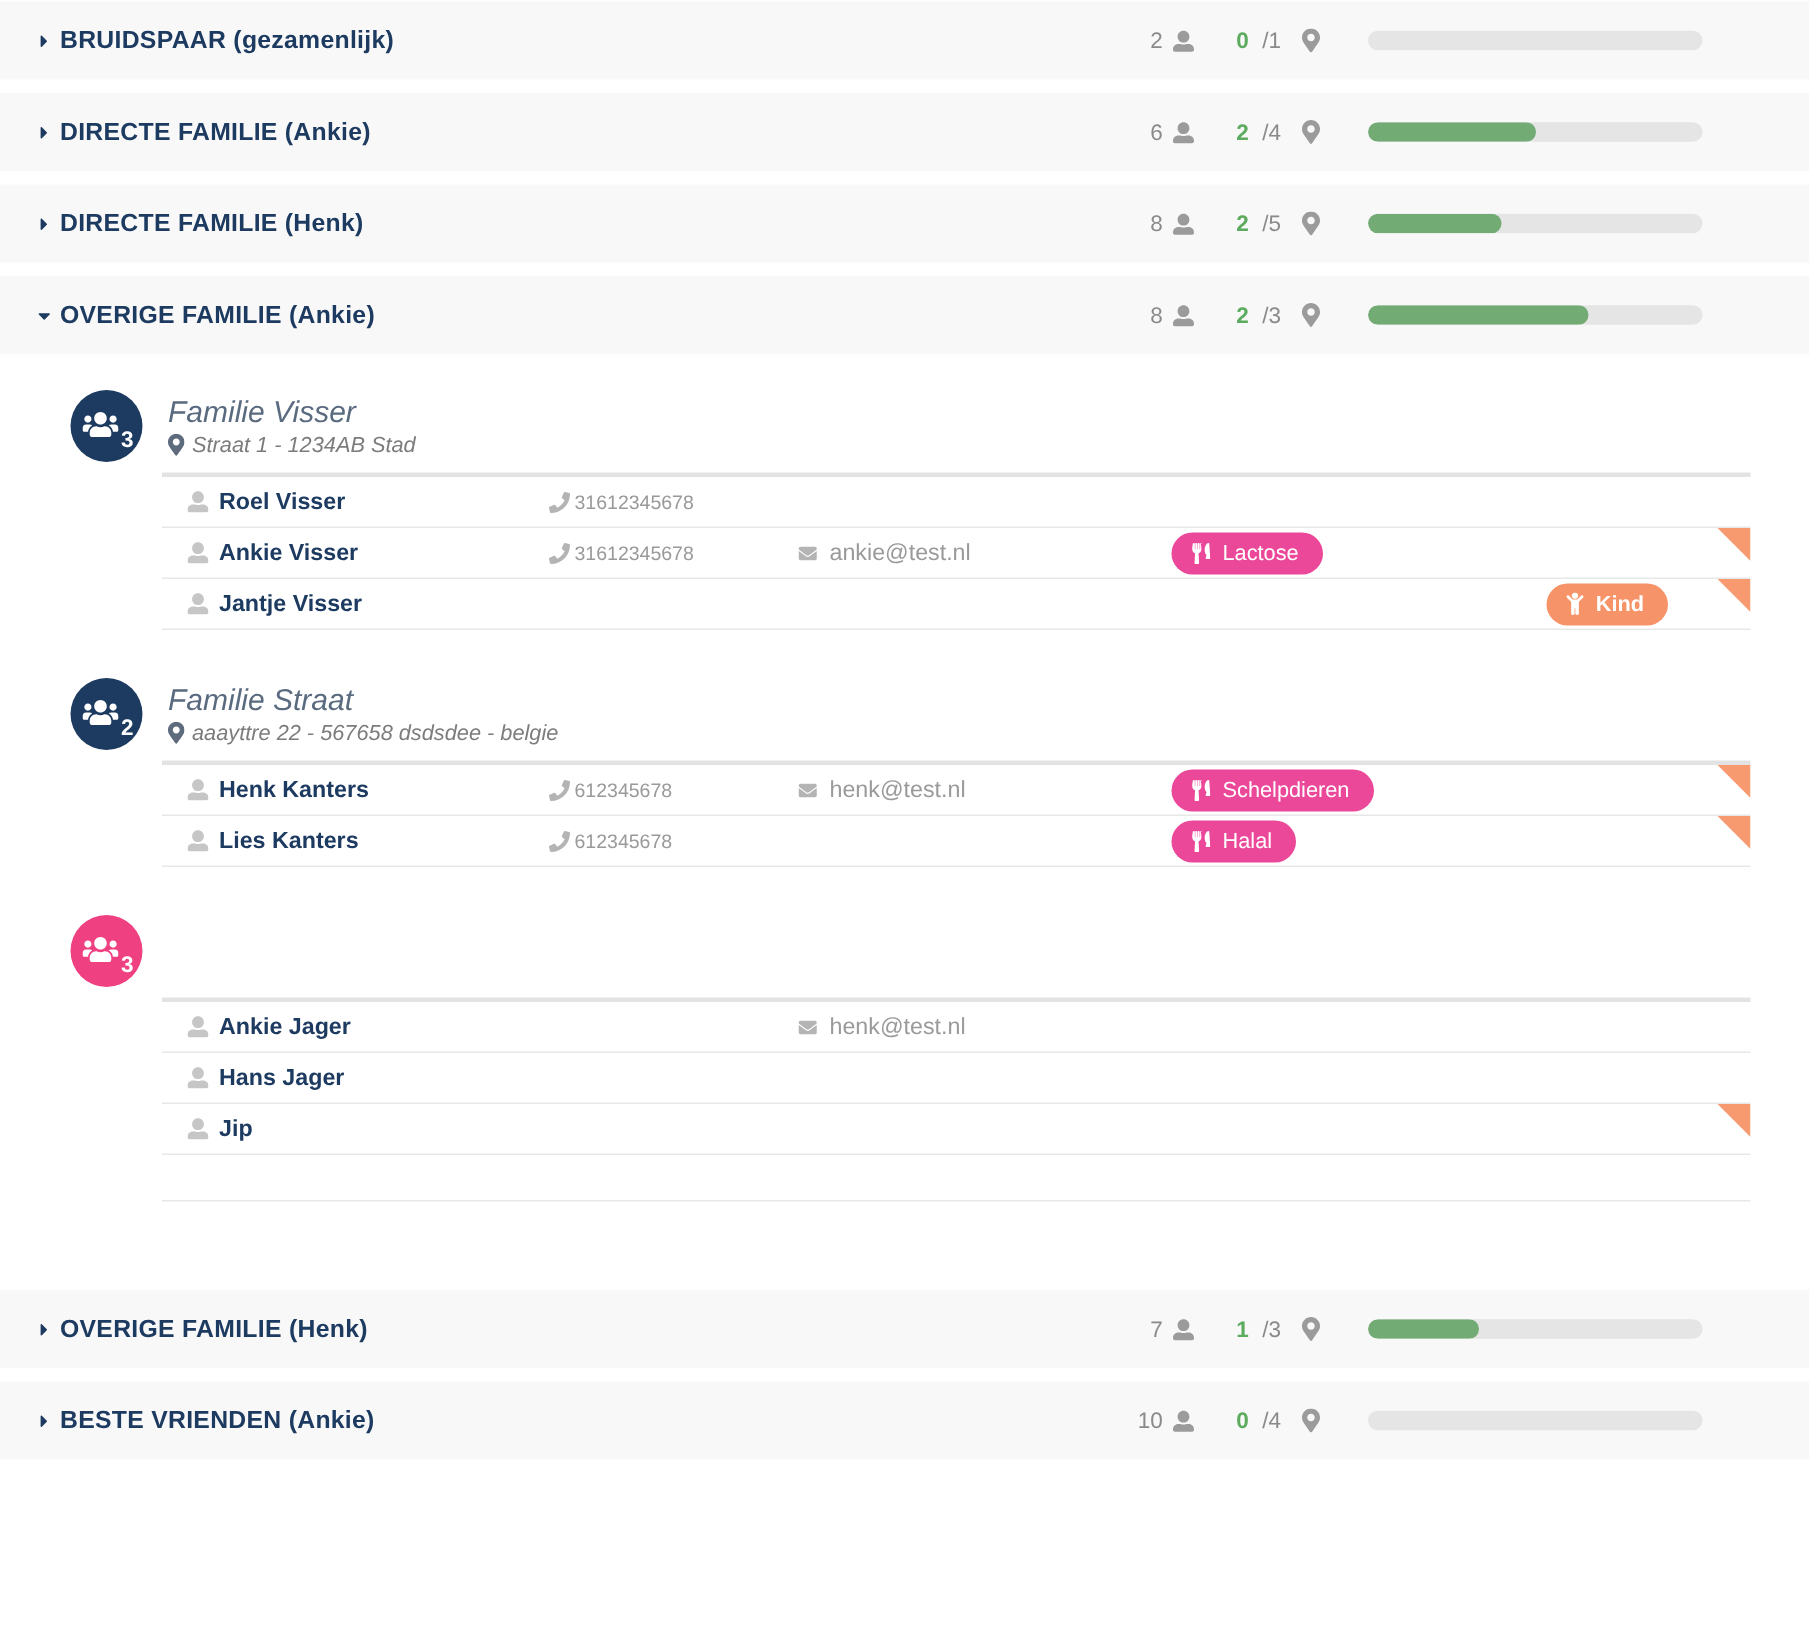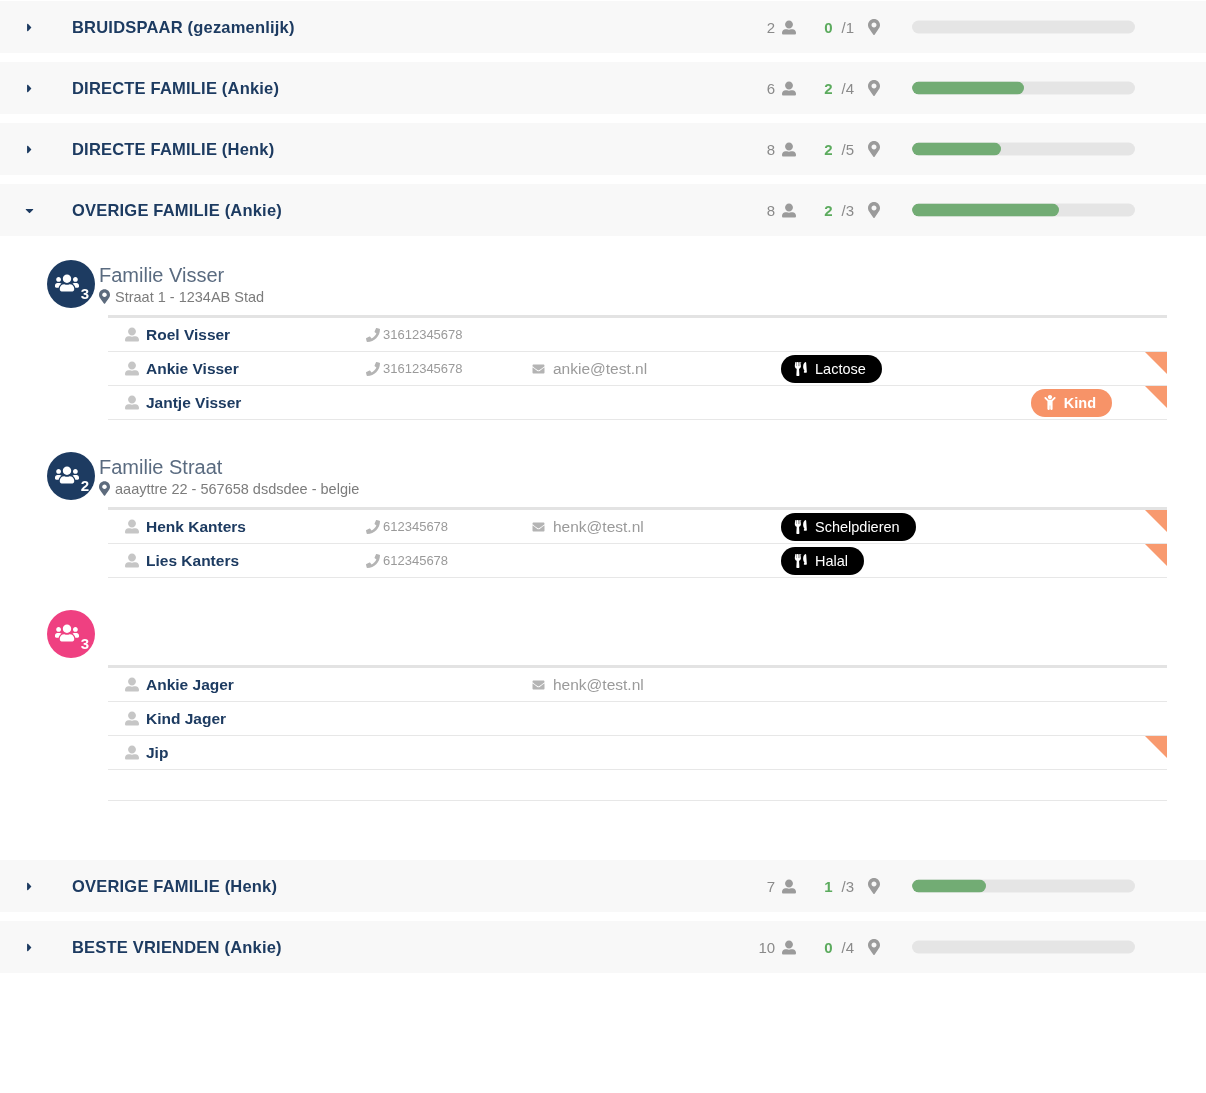--- a/index.html
+++ b/index.html
@@ -21,21 +21,20 @@
   .group-header {
     position: relative;
     height: 54px;
     background: #f8f8f8;
     border-top: 1px solid #ffffff;
     border-bottom: 1px solid #ffffff;
     display: flex;
     align-items: center;
     cursor: pointer;
     margin-bottom: 7px;
-    gap: 32px;
   }
   .group-header .caret {
     width: 22px;
     margin-left: 18px;
     display: flex;
     align-items: center;
     justify-content: center;
     flex: 0 0 auto;
   }
   .caret svg { display: block; }
@@ -115,21 +114,21 @@
     position: absolute;
     right: 6px;
     bottom: 7px;
     font-size: 15px;
     font-weight: bold;
     line-height: 1;
     color: #ffffff;
   }
   .family-avatar svg { display: block; margin-right: 9px; margin-bottom: 2px; }
 
-  .family-textblock { margin-left: 4px; }
+  .family-textblock { margin-left: 17px; font-style: italic; }
   .family-name {
     font-size: 20px;
     color: #5a6b80;
     line-height: 1.15;
     font-weight: normal;
   }
   .family-sub {
     display: flex;
     align-items: center;
     gap: 5px;
@@ -199,21 +198,21 @@
     align-items: center;
     gap: 8px;
     padding: 6px 16px 6px 13px;
     border-radius: 14px;
     font-size: 14.5px;
     color: #ffffff;
     white-space: nowrap;
     cursor: pointer;
   }
   .tag svg { display: block; fill: #ffffff; }
-  .tag.diet { background: #000000; }
+  .tag.diet { background: #ec4899; }
   .tag.kid  { background: #f79368; font-weight: bold; }
 
   .corner-flag {
     position: absolute;
     top: 0;
     right: 0;
     width: 0;
     height: 0;
     border-top: 22px solid #f89a6f;
     border-left: 22px solid transparent;
@@ -573,21 +572,21 @@
             </div>
             <div class="member-tags"></div>
           </div>
           <div class="member-row">
             <div class="member-name">
               <span>
                 <svg width="14" height="15" viewBox="0 0 512 512">
                   <path d="M256 288c79.5 0 144-64.5 144-144S335.5 0 256 0 112 64.5 112 144s64.5 144 144 144zm128 32h-55.1c-22.2 10.2-46.9 16-72.9 16s-50.6-5.8-72.9-16H128C57.3 320 0 377.3 0 448v16c0 26.5 21.5 48 48 48h416c26.5 0 48-21.5 48-48v-16c0-70.7-57.3-128-128-128z" fill="#c6c6c6"></path>
                 </svg>
               </span>
-              <span>Kind Jager</span>
+              <span>Hans Jager</span>
             </div>
             <div class="member-phone"></div>
             <div class="member-email"></div>
             <div class="member-tags"></div>
           </div>
           <div class="member-row">
             <div class="member-name">
               <span>
                 <svg width="14" height="15" viewBox="0 0 512 512">
                   <path d="M256 288c79.5 0 144-64.5 144-144S335.5 0 256 0 112 64.5 112 144s64.5 144 144 144zm128 32h-55.1c-22.2 10.2-46.9 16-72.9 16s-50.6-5.8-72.9-16H128C57.3 320 0 377.3 0 448v16c0 26.5 21.5 48 48 48h416c26.5 0 48-21.5 48-48v-16c0-70.7-57.3-128-128-128z" fill="#c6c6c6"></path>

